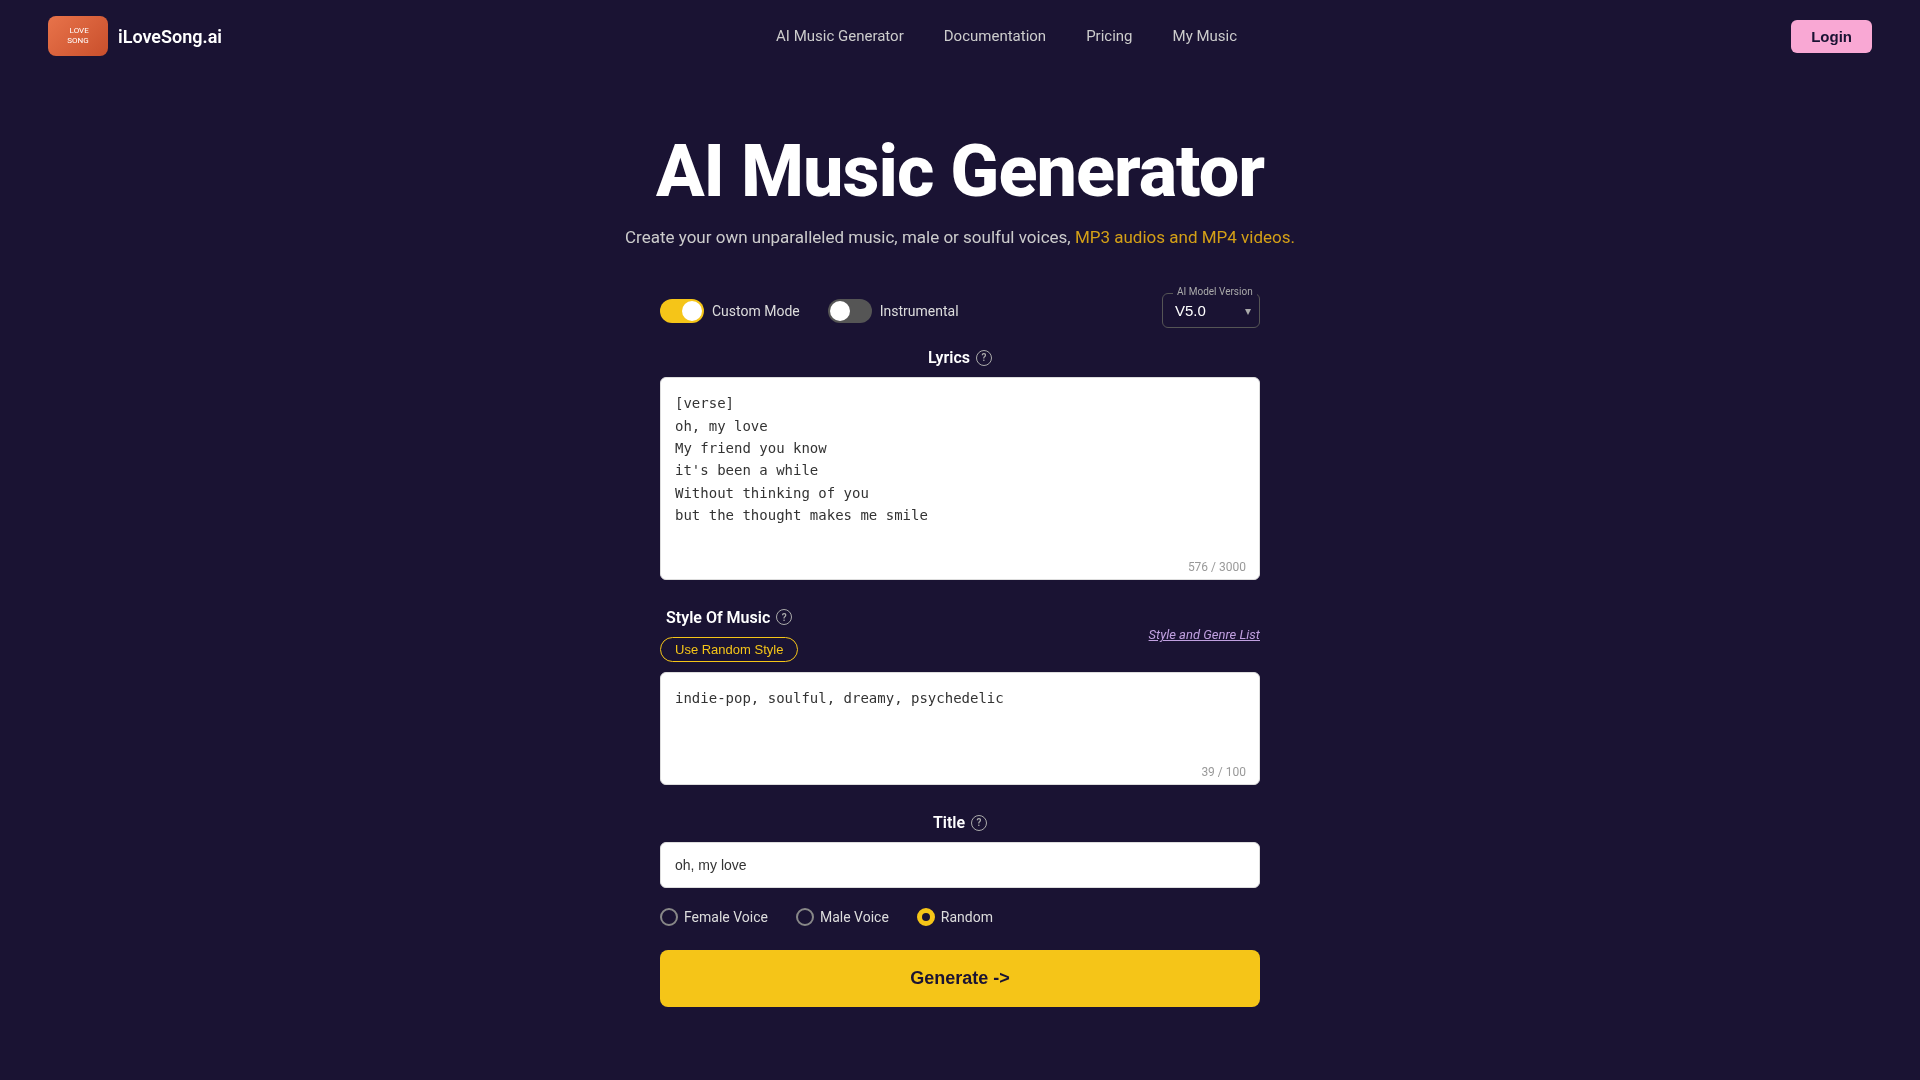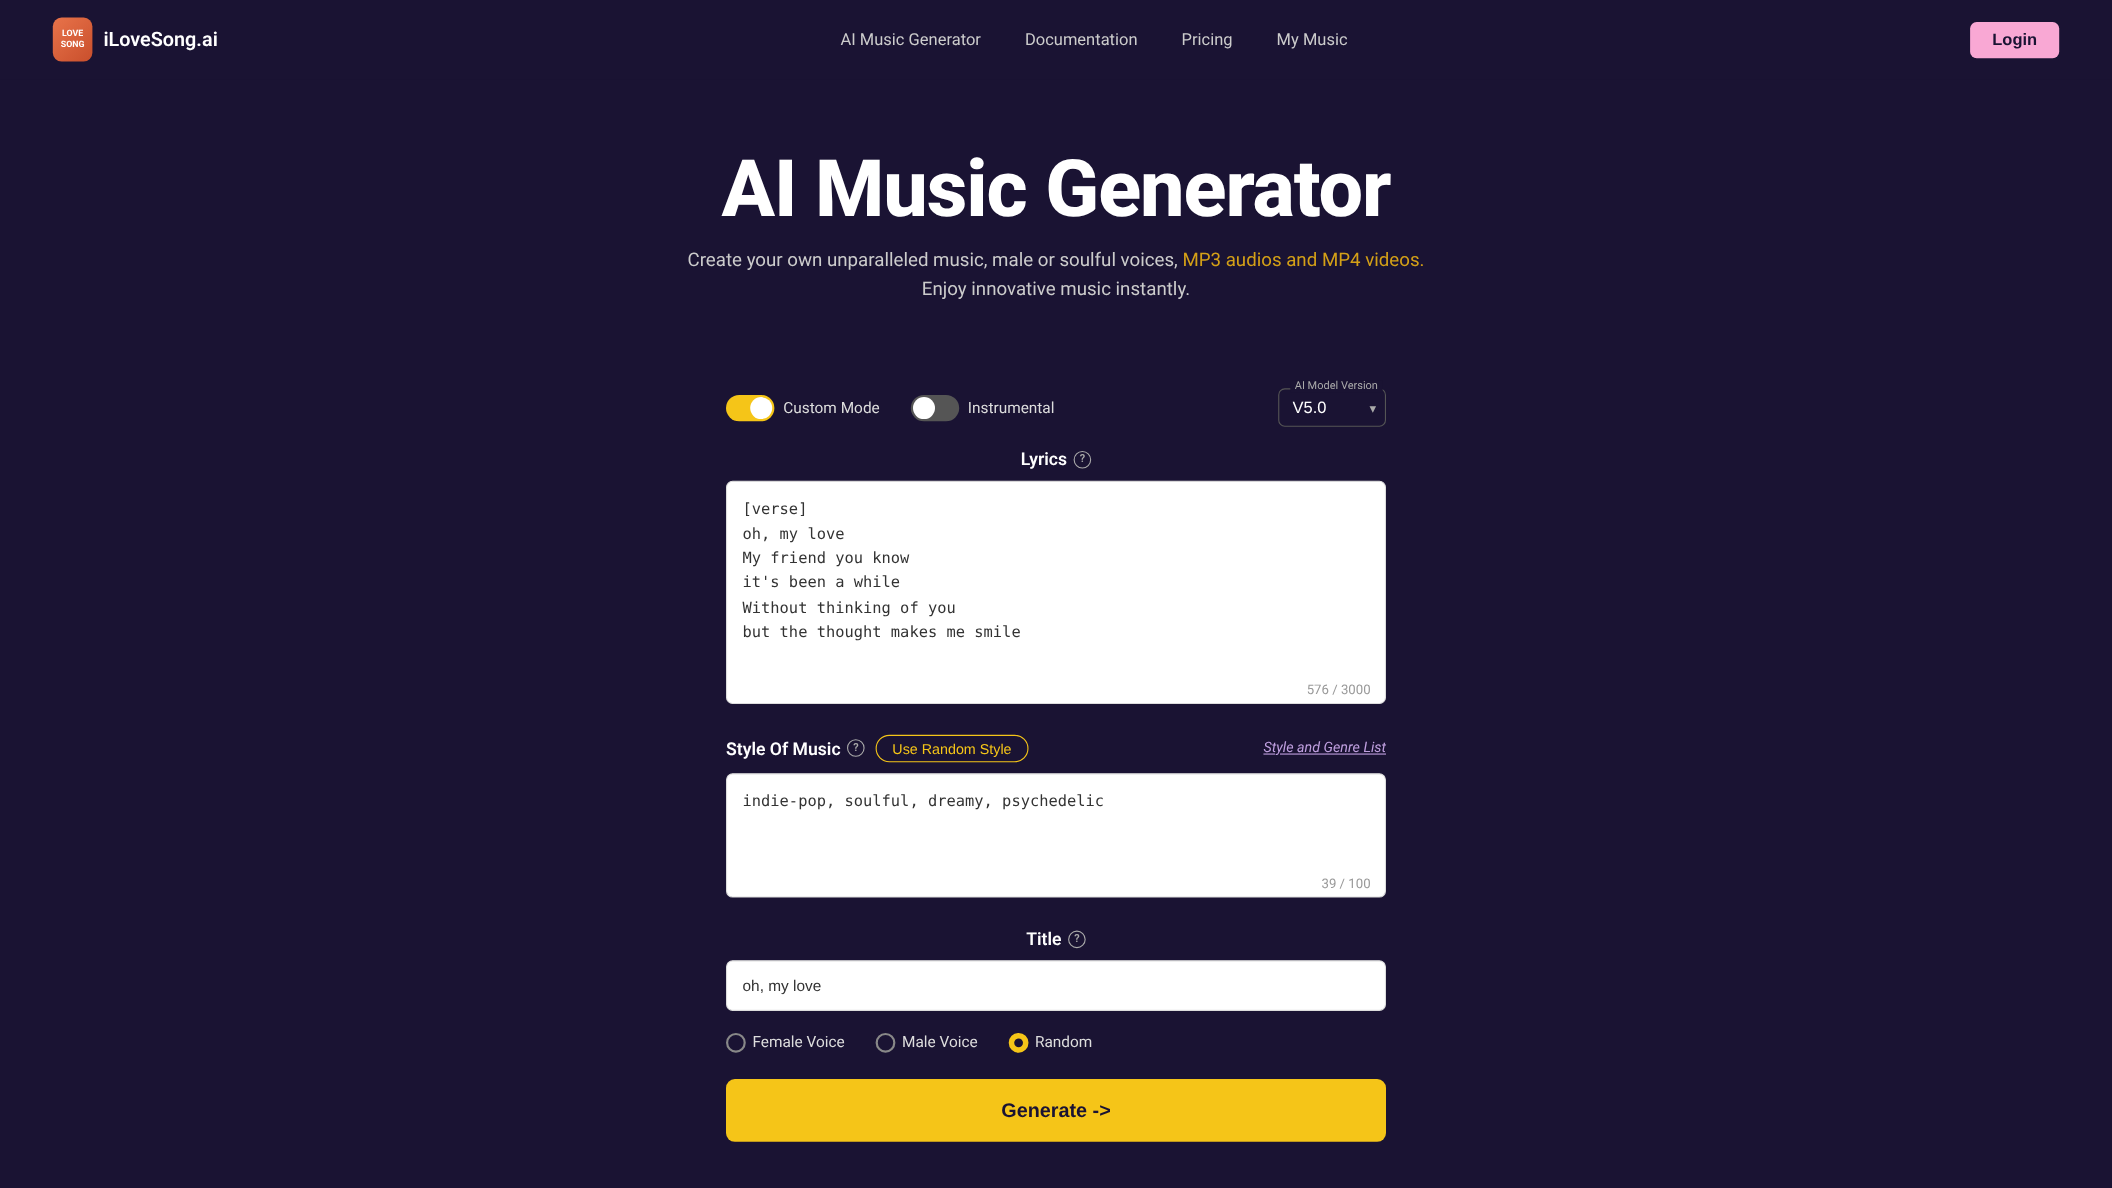--- a/index.html
+++ b/index.html
@@ -19,32 +19,32 @@
       background-color: #1a1333;
     }
     .nav-logo {
       display: flex;
       align-items: center;
       gap: 10px;
       text-decoration: none;
       color: #ffffff;
     }
     .logo-icon {
-      width: 36px;
+      width: 60px;
       height: 40px;
       background: linear-gradient(135deg, #e8734a, #c94f2c);
       border-radius: 8px;
       display: flex;
       align-items: center;
       justify-content: center;
       font-size: 10px;
-      font-weight: bold;
+      font-weight: normal;
       color: white;
       line-height: 1.1;
-      text-align: center;
+      text-align: right;
     }
     .nav-logo-text {
       font-size: 18px;
       font-weight: 600;
     }
     .nav-links {
       display: flex;
       align-items: center;
       gap: 40px;
     }
@@ -234,20 +234,21 @@
     .style-header {
       display: flex;
       align-items: center;
       justify-content: space-between;
       margin-bottom: 10px;
     }
     .style-left {
       display: flex;
       align-items: center;
       gap: 10px;
+      flex-direction: column;
     }
     .random-style-btn {
       background: transparent;
       border: 1.5px solid #f5c518;
       color: #f5c518;
       border-radius: 20px;
       padding: 4px 14px;
       font-size: 13px;
       cursor: pointer;
       font-weight: 400;
@@ -346,21 +347,20 @@
   </div>
   <button class="login-btn">Login</button>
 </nav>
 
 <section class="hero">
   <h1 class="hero-title">AI Music Generator</h1>
   <p class="hero-subtitle">
     <span>Create your own unparalleled music, male or soulful voices,</span>
     <span class="highlight">MP3 audios and MP4 videos.</span>
   </p>
-  <p class="hero-subtitle2">Enjoy innovative music instantly.</p>
 </section>
 
 <div class="form-container">
 
   
   <div class="toggles-row">
     <div class="toggle-group">
 
       <div class="toggle-item">
         <div class="toggle-switch on">

